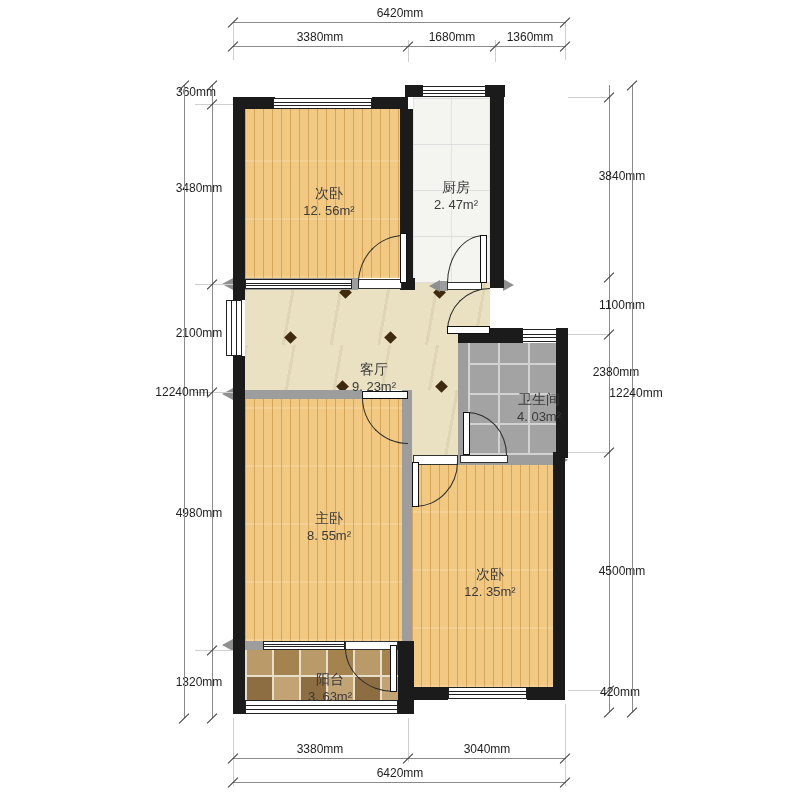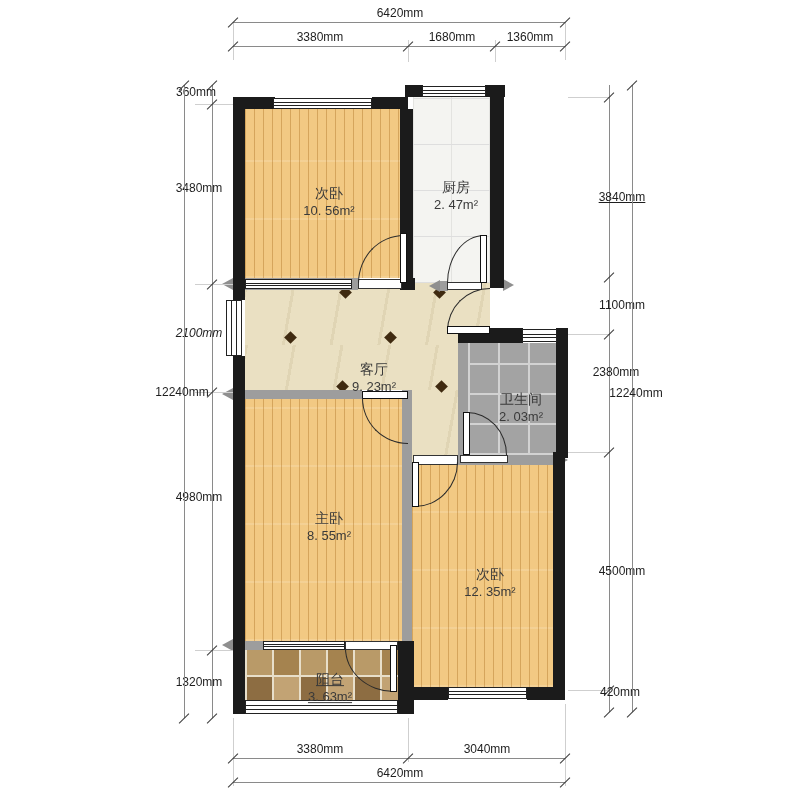--- a/index.html
+++ b/index.html
@@ -140,43 +140,43 @@
   <div class="abs thr" style="left:413px;top:455px;width:45px;height:10px;"></div>
   <div class="abs arc br" style="left:415px;top:462px;width:43px;height:45px;"></div>
   <div class="abs leaf" style="left:412px;top:462px;width:7px;height:45px;"></div>
 
   <div class="abs thr" style="left:345px;top:641px;width:53px;height:9px;"></div>
   <div class="abs arc bl" style="left:345px;top:648px;width:49px;height:44px;"></div>
   <div class="abs leaf" style="left:390px;top:645px;width:7px;height:47px;"></div>
 
   <div class="abs room-label" style="left:329px;top:202px;">
     <div class="rname">次卧</div>
-    <div class="rarea">10. 56m²</div>
+    <div class="rarea">12. 56m²</div>
   </div>
   <div class="abs room-label" style="left:456px;top:196px;">
     <div class="rname">厨房</div>
     <div class="rarea">2. 47m²</div>
   </div>
   <div class="abs room-label" style="left:374px;top:378px;">
     <div class="rname">客厅</div>
     <div class="rarea">9. 23m²</div>
   </div>
-  <div class="abs room-label" style="left:521px;top:408px;">
+  <div class="abs room-label" style="left:539px;top:408px;">
     <div class="rname">卫生间</div>
-    <div class="rarea">2. 03m²</div>
+    <div class="rarea">4. 03m²</div>
   </div>
   <div class="abs room-label" style="left:329px;top:527px;">
     <div class="rname">主卧</div>
     <div class="rarea">8. 55m²</div>
   </div>
   <div class="abs room-label" style="left:490px;top:583px;">
     <div class="rname">次卧</div>
     <div class="rarea">12. 35m²</div>
   </div>
-  <div class="abs room-label" style="left:330px;top:688px;text-decoration:underline;">
+  <div class="abs room-label" style="left:330px;top:688px;">
     <div class="rname">阳台</div>
     <div class="rarea">3. 63m²</div>
   </div>
 
   <div class="abs ext" style="left:233px;top:22px;width:1px;height:38px;"></div>
   <div class="abs ext" style="left:408px;top:40px;width:1px;height:22px;"></div>
   <div class="abs ext" style="left:495px;top:40px;width:1px;height:22px;"></div>
   <div class="abs ext" style="left:565px;top:22px;width:1px;height:38px;"></div>
   <div class="abs dline" style="left:233px;top:22px;width:332px;height:1px;"></div>
   <div class="abs tick" style="left:226px;top:22px;"></div>
@@ -211,40 +211,40 @@
   <div class="abs ext" style="left:195px;top:650px;width:38px;height:1px;"></div>
   <div class="abs dline" style="left:212px;top:85px;width:1px;height:633px;"></div>
   <div class="abs tick" style="left:205px;top:85px;"></div>
   <div class="abs tick" style="left:205px;top:104px;"></div>
   <div class="abs tick" style="left:205px;top:284px;"></div>
   <div class="abs tick" style="left:205px;top:392px;"></div>
   <div class="abs tick" style="left:205px;top:650px;"></div>
   <div class="abs tick" style="left:205px;top:718px;"></div>
   <div class="abs dlabel" style="left:196px;top:92px;">360mm</div>
   <div class="abs dlabel" style="left:199px;top:188px;">3480mm</div>
-  <div class="abs dlabel" style="left:199px;top:333px;font-style:italic;">2100mm</div>
-  <div class="abs dlabel" style="left:199px;top:497px;">4980mm</div>
+  <div class="abs dlabel" style="left:199px;top:333px;">2100mm</div>
+  <div class="abs dlabel" style="left:199px;top:513px;">4980mm</div>
   <div class="abs dlabel" style="left:199px;top:682px;">1320mm</div>
   <div class="abs dline" style="left:184px;top:85px;width:1px;height:633px;"></div>
   <div class="abs tick" style="left:177px;top:85px;"></div>
   <div class="abs tick" style="left:177px;top:718px;"></div>
   <div class="abs dlabel" style="left:182px;top:392px;">12240mm</div>
 
   <div class="abs ext" style="left:568px;top:97px;width:42px;height:1px;"></div>
   <div class="abs ext" style="left:568px;top:334px;width:42px;height:1px;"></div>
   <div class="abs ext" style="left:568px;top:452px;width:42px;height:1px;"></div>
   <div class="abs ext" style="left:568px;top:690px;width:42px;height:1px;"></div>
   <div class="abs dline" style="left:609px;top:85px;width:1px;height:627px;"></div>
   <div class="abs tick" style="left:602px;top:97px;"></div>
   <div class="abs tick" style="left:602px;top:277px;"></div>
   <div class="abs tick" style="left:602px;top:334px;"></div>
   <div class="abs tick" style="left:602px;top:452px;"></div>
   <div class="abs tick" style="left:602px;top:690px;"></div>
   <div class="abs tick" style="left:602px;top:712px;"></div>
-  <div class="abs dlabel" style="left:622px;top:197px;text-decoration:underline;">3840mm</div>
+  <div class="abs dlabel" style="left:622px;top:176px;">3840mm</div>
   <div class="abs dlabel" style="left:622px;top:305px;">1100mm</div>
   <div class="abs dlabel" style="left:616px;top:372px;">2380mm</div>
   <div class="abs dlabel" style="left:622px;top:571px;">4500mm</div>
   <div class="abs dlabel" style="left:620px;top:692px;">420mm</div>
   <div class="abs dline" style="left:632px;top:85px;width:1px;height:627px;"></div>
   <div class="abs tick" style="left:625px;top:85px;"></div>
   <div class="abs tick" style="left:625px;top:712px;"></div>
   <div class="abs dlabel" style="left:636px;top:393px;">12240mm</div>
 
 </div>

